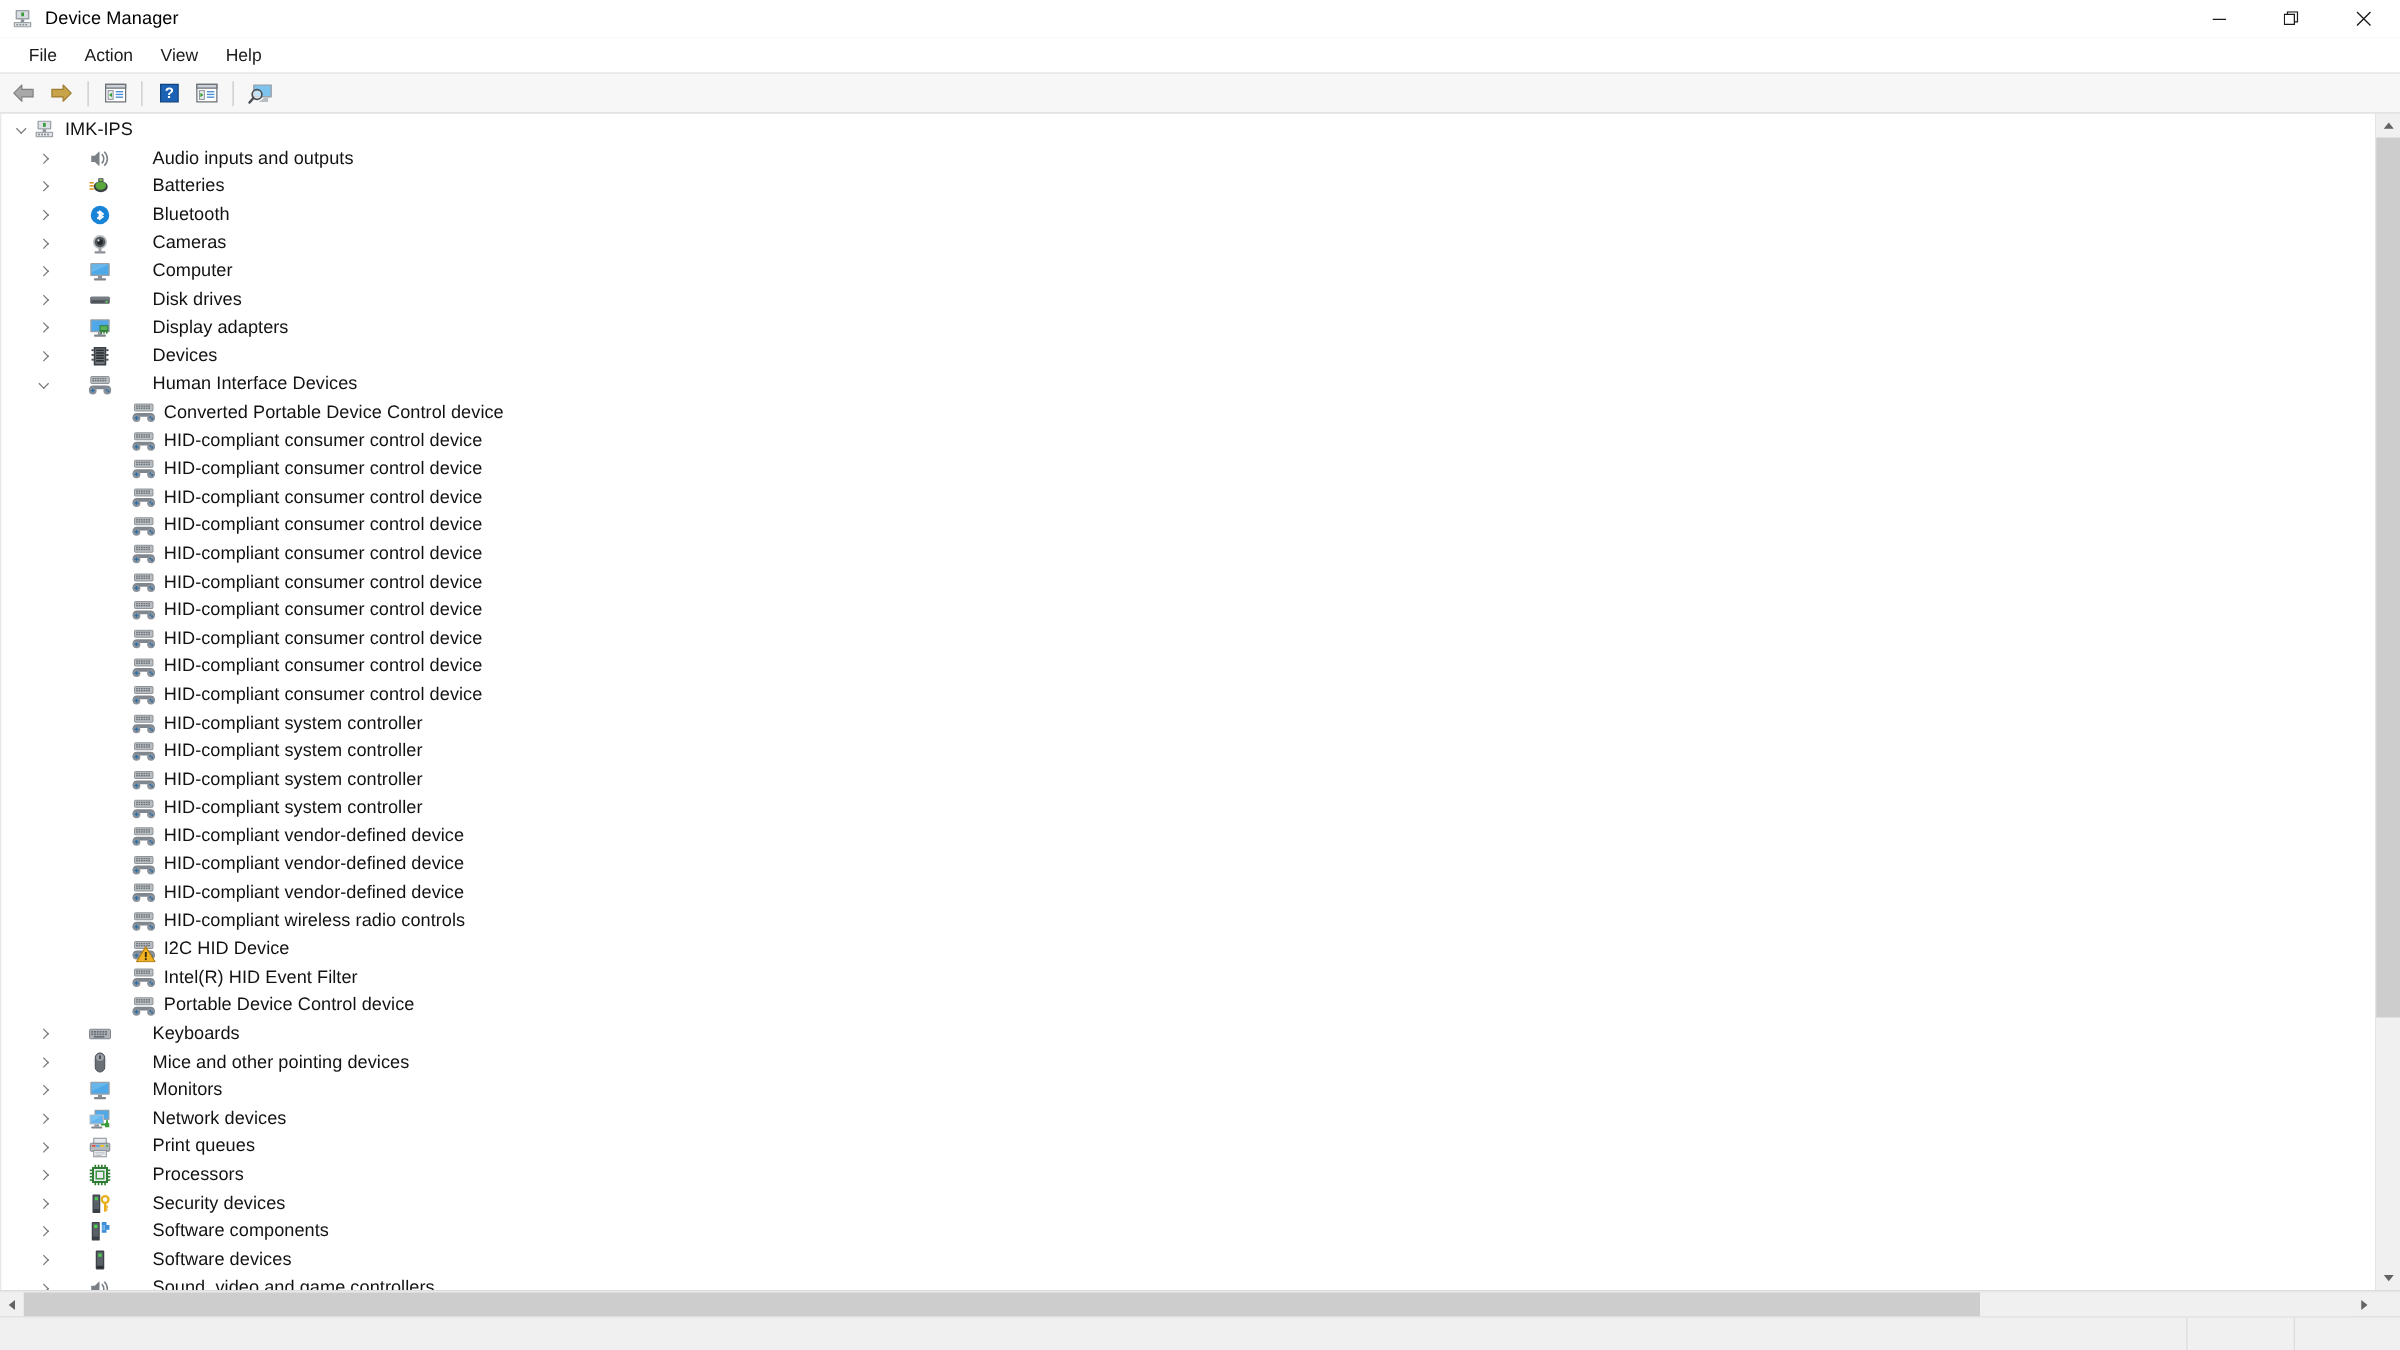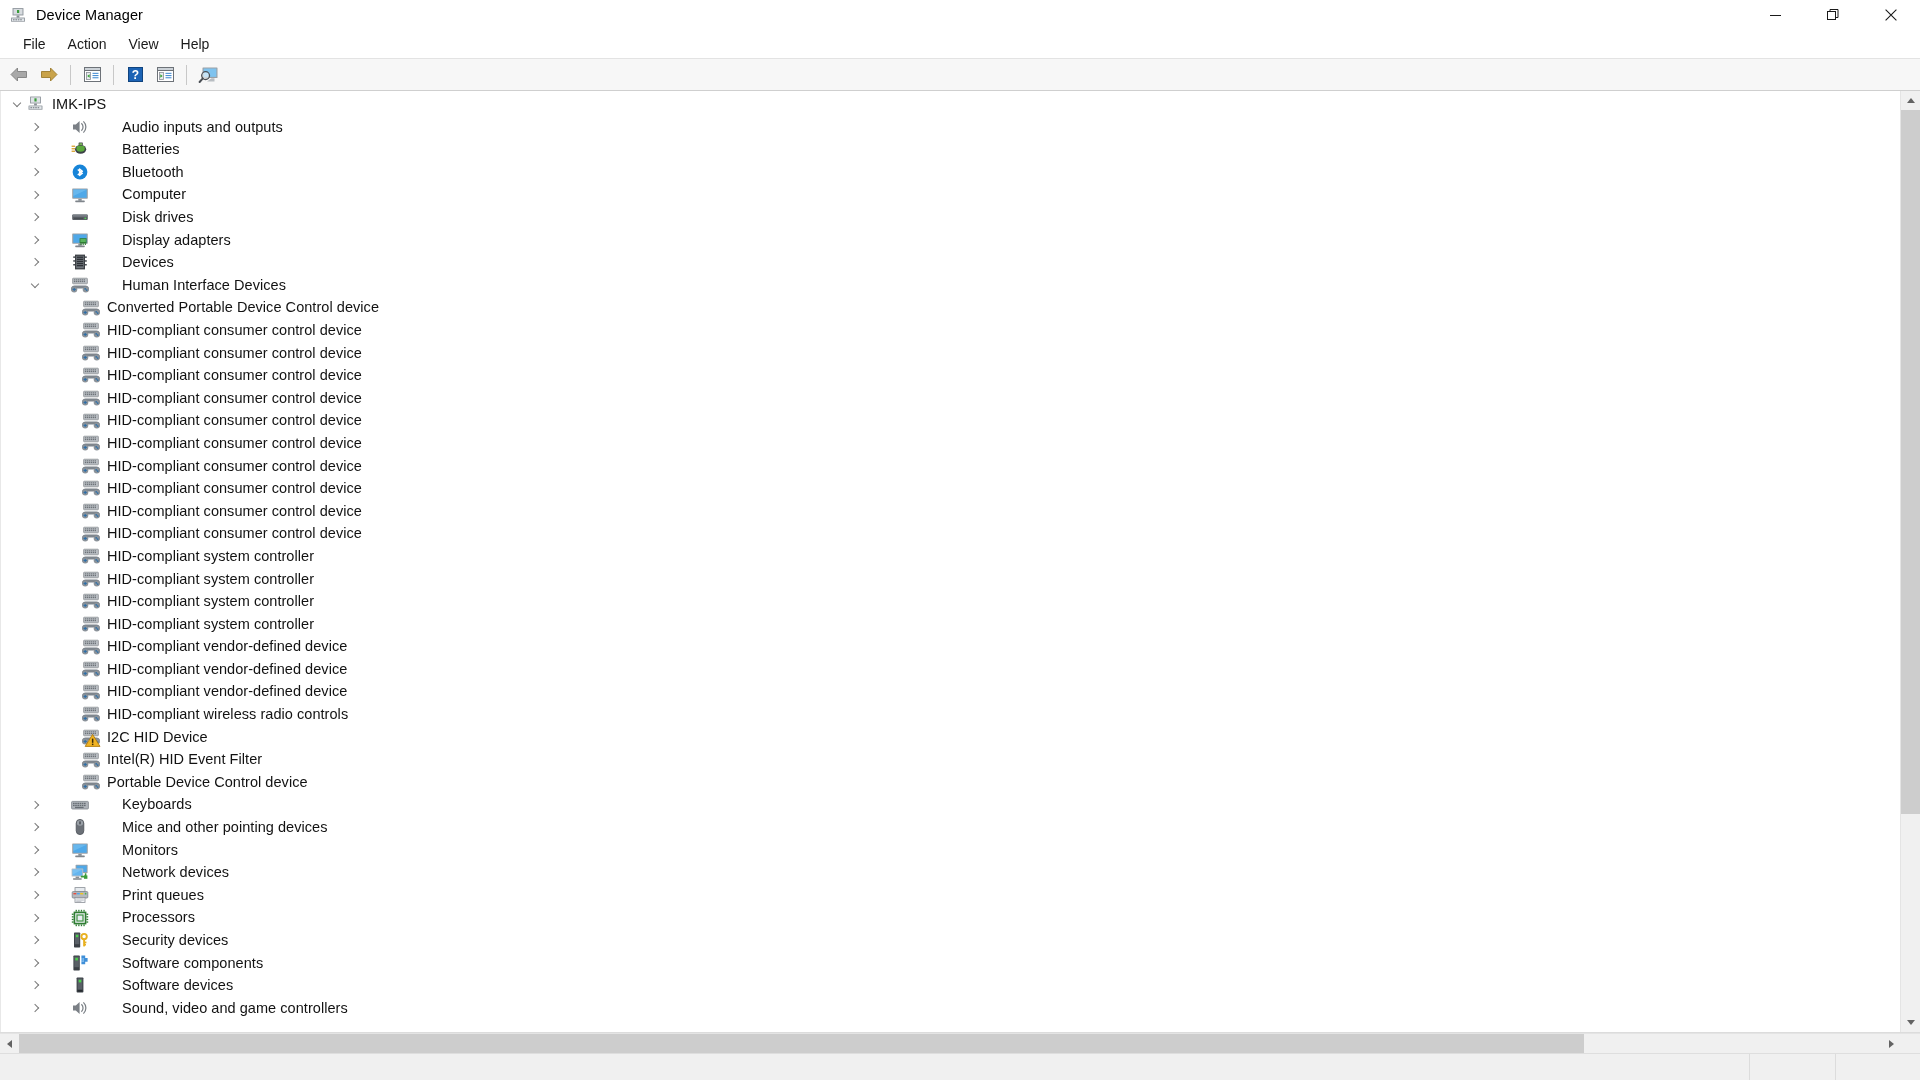--- a/index.html
+++ b/index.html
@@ -180,21 +180,21 @@
   }
   .lbl {
     font-size: 14.5px;
     color: #121212;
     letter-spacing: 0.05px;
     line-height: 1;
   }
 
   .depth-0 { padding-left: 8px; }
   .depth-1 { padding-left: 26px; gap: 26px; }
-  .depth-2 { padding-left: 63px; }
+  .depth-2 { padding-left: 63px; margin-left: 24px; }
 
   
   .vscroll {
     width: 19px;
     flex: 0 0 auto;
     background: #f0f0f0;
     display: flex;
     flex-direction: column;
     border-left: 1px solid #e4e4e4;
   }
@@ -444,20 +444,34 @@
         </div>
         <div class="tree-row depth-1">
           <span class="tw">
             <span class="chev"></span>
           </span>
           <span class="ico"><svg width="20" height="20" viewBox="0 0 20 20">
               <circle cx="10" cy="10" r="7.4" fill="#1784d8"></circle>
               <path d="M8.2 5.7 L12.4 9.1 L9.6 11.2 L9.6 4.8 L12.4 7 L8.2 10.4" fill="none" stroke="#ffffff" stroke-width="1.4" stroke-linejoin="round" stroke-linecap="round" transform="translate(0,2.2)"></path>
             </svg></span>
           <span class="lbl">Bluetooth</span>
+        </div>
+        <div class="tree-row depth-1">
+          <span class="tw">
+            <span class="chev"></span>
+          </span>
+          <span class="ico"><svg width="20" height="20" viewBox="0 0 20 20">
+              <circle cx="10" cy="8.6" r="5.6" fill="#babfc4"></circle>
+              <circle cx="10" cy="8.6" r="4.3" fill="#53585e"></circle>
+              <circle cx="10" cy="8.6" r="2.3" fill="#22262b"></circle>
+              <circle cx="8.8" cy="7.3" r="0.85" fill="#e9edf1"></circle>
+              <rect x="8.8" y="13.6" width="2.4" height="2.6" fill="#9aa0a6"></rect>
+              <rect x="5.6" y="16" width="8.8" height="1.7" rx="0.7" fill="#8a9096"></rect>
+            </svg></span>
+          <span class="lbl">Cameras</span>
         </div>
         <div class="tree-row depth-1">
           <span class="tw">
             <span class="chev"></span>
           </span>
           <span class="ico"><svg width="20" height="20" viewBox="0 0 20 20">
               <rect x="2.2" y="3.4" width="15.6" height="10.4" rx="0.7" fill="#9aa0a6"></rect>
               <rect x="3.3" y="4.4" width="13.4" height="8.4" fill="#4fa8e8"></rect>
               <path d="M3.3 11 L16.7 4.8 L16.7 4.4 L3.3 4.4 Z" fill="#7cc3f0" fill-opacity="0.55"></path>
               <rect x="8.3" y="13.8" width="3.4" height="2" fill="#8a9096"></rect>

